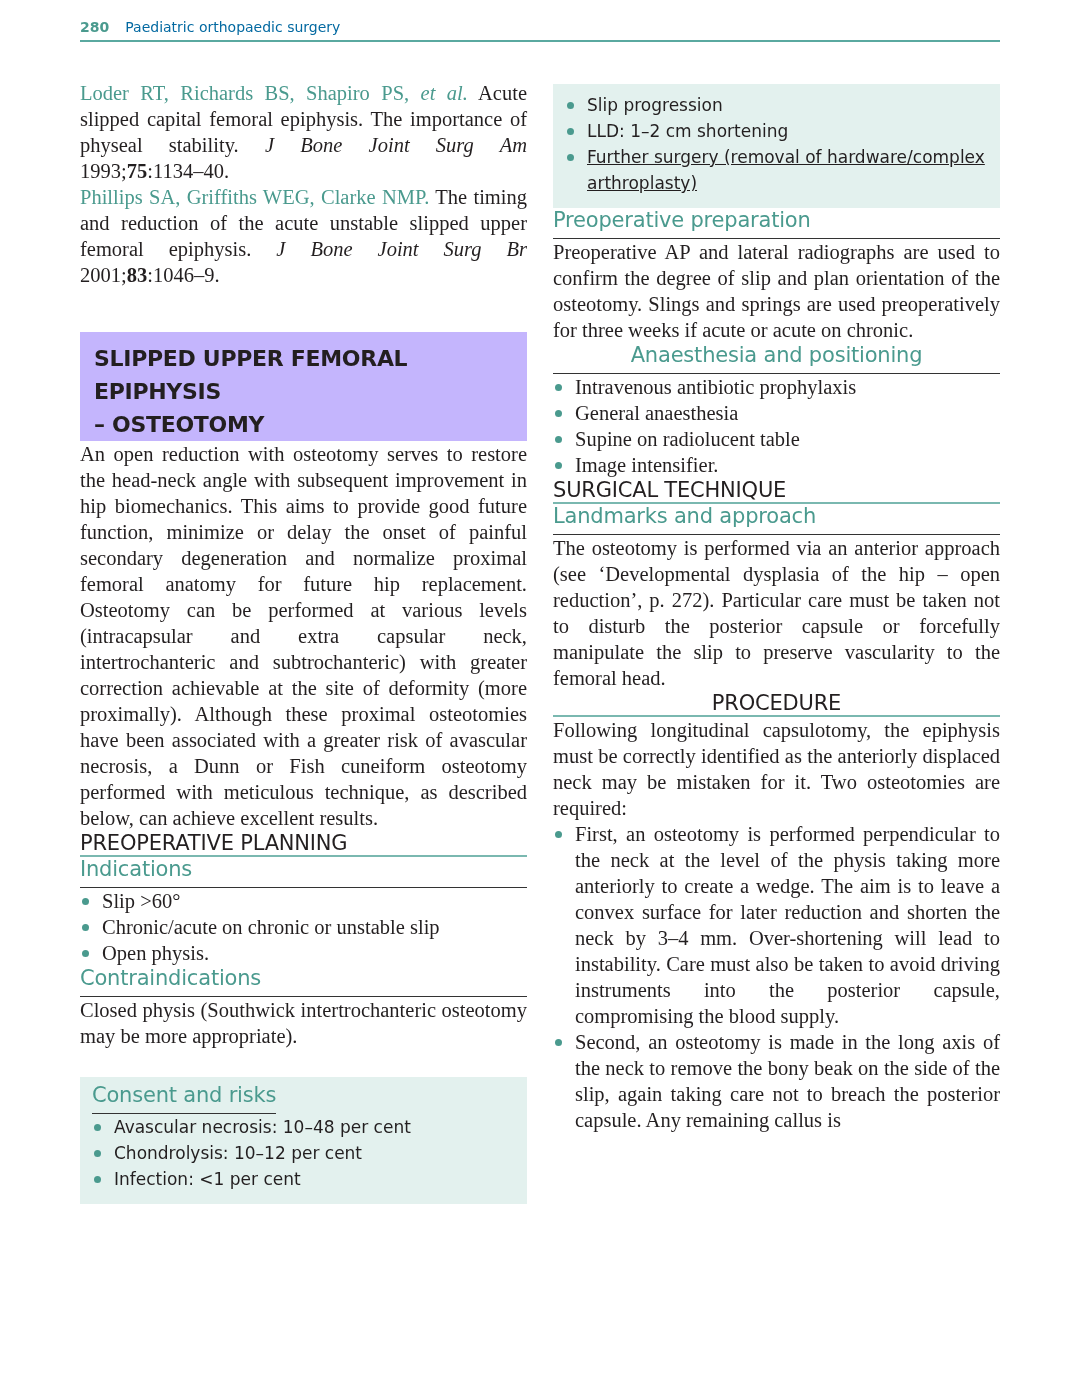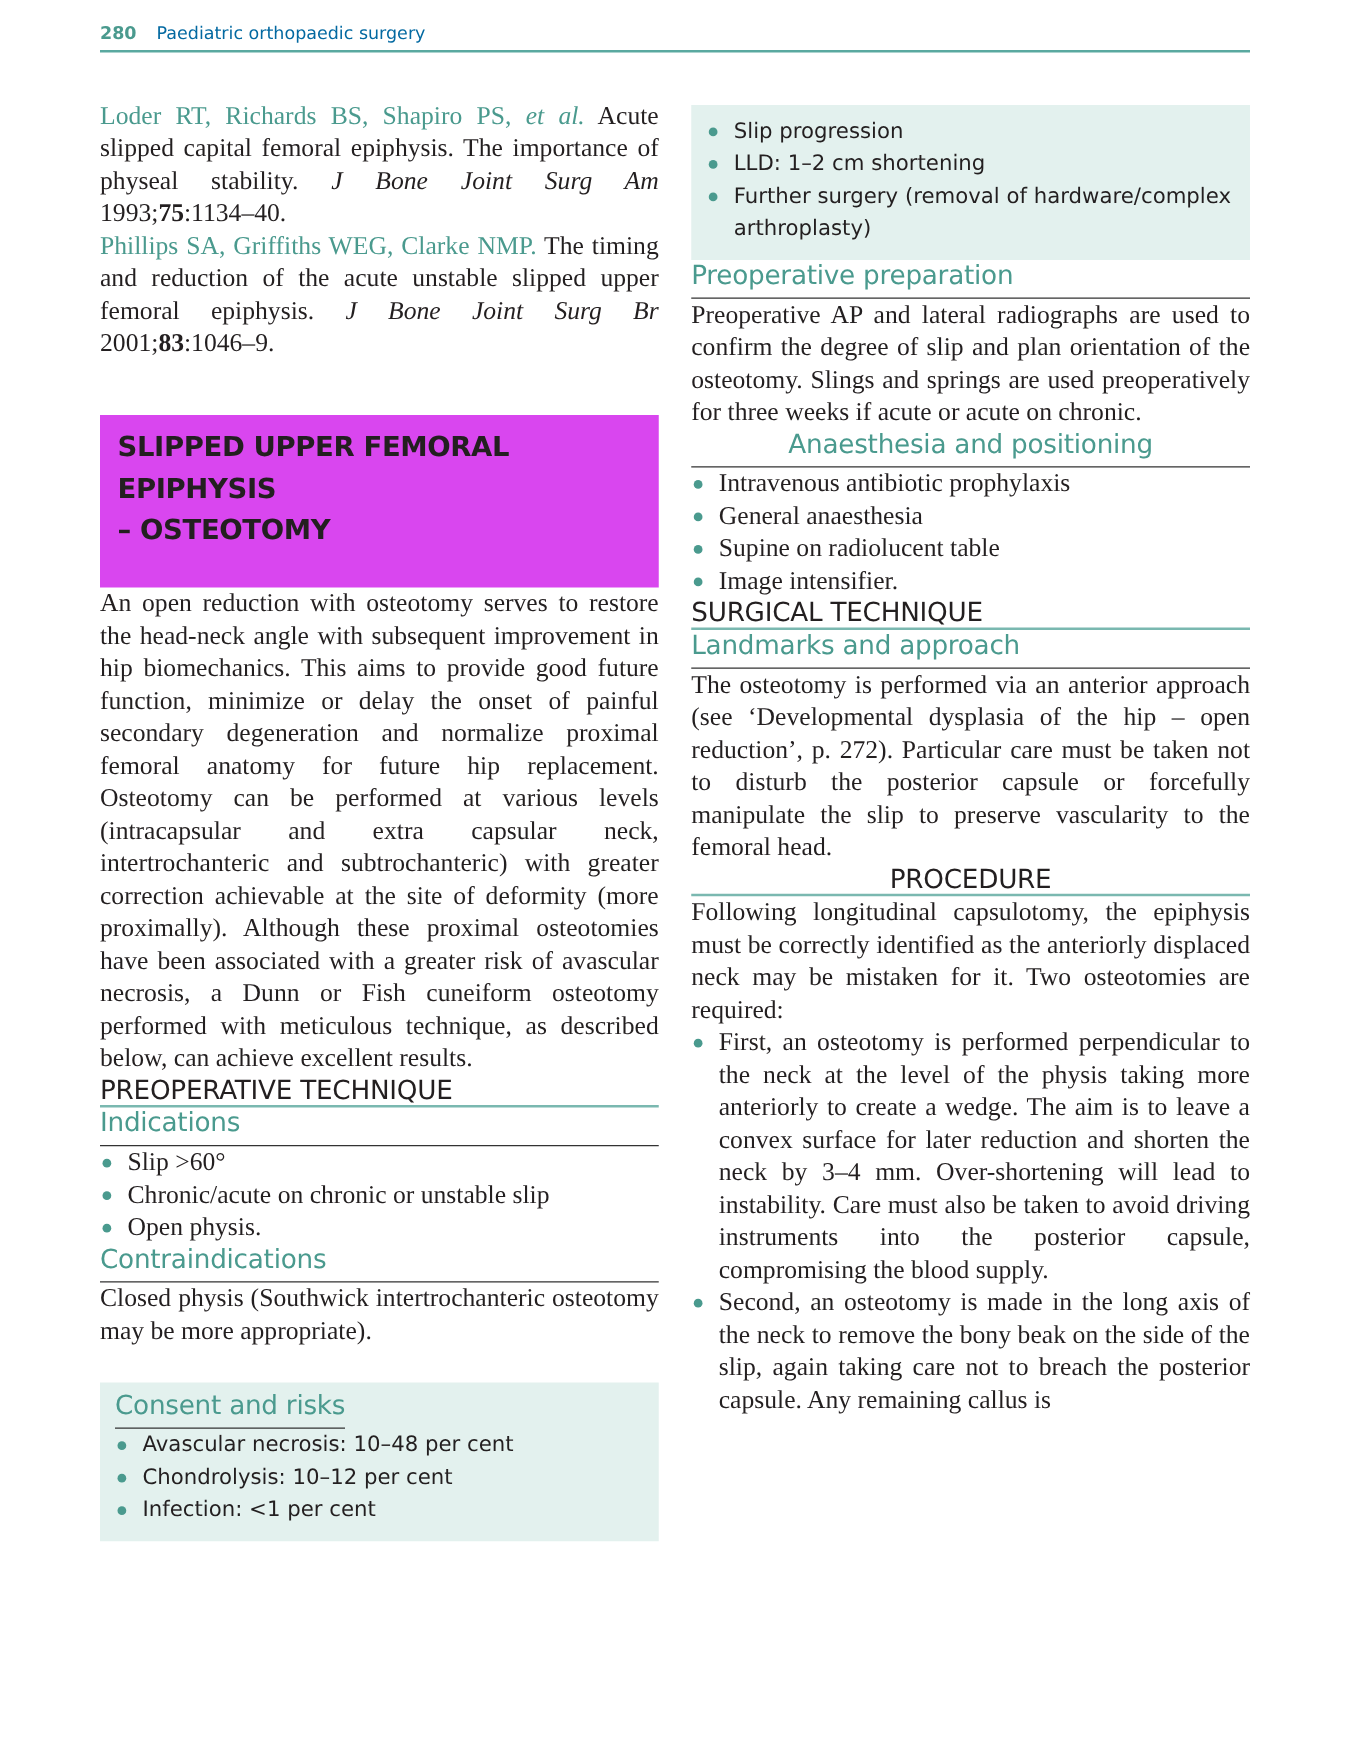--- a/index.html
+++ b/index.html
@@ -11,21 +11,21 @@
 
   .col { position: absolute; top: 80px; width: 447px; }
   .col-left { left: 80px; }
   .col-right { left: 553px; }
 
   p.body { font-family: "Liberation Serif", serif; font-size: 20.5px; line-height: 26px; margin: 0; text-align: justify; }
   .ref { font-family: "Liberation Serif", serif; font-size: 20.5px; line-height: 26px; margin: 0; text-align: justify; }
   .ref .authors { color: #4a9a8e; }
   .ref i { font-style: italic; }
 
-  .chapter-box { background: #d946ef; padding: 10px 14px 29px 14px; margin-top: 44px; }
+  .chapter-box { background: #c4b5fd; padding: 10px 14px 0 14px; margin-top: 44px; }
   .chapter-box h1 { margin: 0; font-family: "DejaVu Sans", sans-serif; font-weight: bold; font-size: 22px; line-height: 33px; color: #231f20; letter-spacing: -0.3px; }
 
   h2.major { font-family: "DejaVu Sans", sans-serif; font-size: 21px; font-weight: normal; margin: 0; padding-bottom: 0; border-bottom: 2px solid #7ab8b0; color: #231f20; letter-spacing: -0.2px; }
   h3.minor { font-family: "DejaVu Sans", sans-serif; font-size: 21px; font-weight: normal; margin: 0; padding-bottom: 6px; border-bottom: 1.5px solid #333; color: #4a9a8e; letter-spacing: -0.2px; }
 
   ul.bl { list-style: none; margin: 0; padding: 0; }
   ul.bl li { position: relative; padding-left: 22px; font-family: "Liberation Serif", serif; font-size: 20.5px; line-height: 26px; text-align: justify; }
   ul.bl li .dot { position: absolute; left: 2px; top: 10px; width: 7px; height: 7px; border-radius: 50%; background: #4a9a8e; }
   ul.bl.sansl li { font-family: "DejaVu Sans", sans-serif; font-size: 17px; line-height: 26px; }
 
@@ -46,21 +46,21 @@
     <p class="ref"><span class="authors"><span>Loder RT, Richards BS, Shapiro PS, </span><i>et al.</i></span><span> Acute slipped capital femoral epiphysis. The importance of physeal stability. </span><i>J Bone Joint Surg Am</i><span> 1993;</span><b>75</b><span>:1134–40.</span></p>
     <p class="ref"><span class="authors">Phillips SA, Griffiths WEG, Clarke NMP.</span><span> The timing and reduction of the acute unstable slipped upper femoral epiphysis. </span><i>J Bone Joint Surg Br</i><span> 2001;</span><b>83</b><span>:1046–9.</span></p>
   </div>
 
   <div class="chapter-box">
     <h1><span>SLIPPED UPPER FEMORAL EPIPHYSIS</span><br><span>– OSTEOTOMY</span></h1>
   </div>
 
   <p class="body mt28">An open reduction with osteotomy serves to restore the head-neck angle with subsequent improvement in hip biomechanics. This aims to provide good future function, minimize or delay the onset of painful secondary degeneration and normalize proximal femoral anatomy for future hip replacement. Osteotomy can be performed at various levels (intracapsular and extra capsular neck, intertrochanteric and subtrochanteric) with greater correction achievable at the site of deformity (more proximally). Although these proximal osteotomies have been associated with a greater risk of avascular necrosis, a Dunn or Fish cuneiform osteotomy performed with meticulous technique, as described below, can achieve excellent results.</p>
 
-  <h2 class="major mt28">PREOPERATIVE TECHNIQUE</h2>
+  <h2 class="major mt28">PREOPERATIVE PLANNING</h2>
 
   <h3 class="minor mt16">Indications</h3>
   <ul class="bl mt16">
     <li><span class="dot"></span><span>Slip &gt;60°</span></li>
     <li><span class="dot"></span><span>Chronic/acute on chronic or unstable slip</span></li>
     <li><span class="dot"></span><span>Open physis.</span></li>
   </ul>
 
   <h3 class="minor mt28">Contraindications</h3>
   <p class="body mt16">Closed physis (Southwick intertrochanteric osteotomy may be more appropriate).</p>
@@ -74,21 +74,21 @@
     </ul>
   </div>
 </div>
 
 <div class="col col-right" style="top: 84px;">
 
   <div class="box-light" style="padding: 8px 12px 12px 12px;">
     <ul class="bl sansl">
       <li><span class="dot"></span><span>Slip progression</span></li>
       <li><span class="dot"></span><span>LLD: 1–2 cm shortening</span></li>
-      <li style="text-align:left;"><span class="dot"></span><span>Further surgery (removal of hardware/complex arthroplasty)</span></li>
+      <li style="text-align:left;text-decoration:underline;"><span class="dot"></span><span>Further surgery (removal of hardware/complex arthroplasty)</span></li>
     </ul>
   </div>
 
   <h3 class="minor mt28">Preoperative preparation</h3>
   <p class="body mt16">Preoperative AP and lateral radiographs are used to confirm the degree of slip and plan orientation of the osteotomy. Slings and springs are used preoperatively for three weeks if acute or acute on chronic.</p>
 
   <h3 class="minor mt24">Anaesthesia and positioning</h3>
   <ul class="bl mt16">
     <li><span class="dot"></span><span>Intravenous antibiotic prophylaxis</span></li>
     <li><span class="dot"></span><span>General anaesthesia</span></li>

